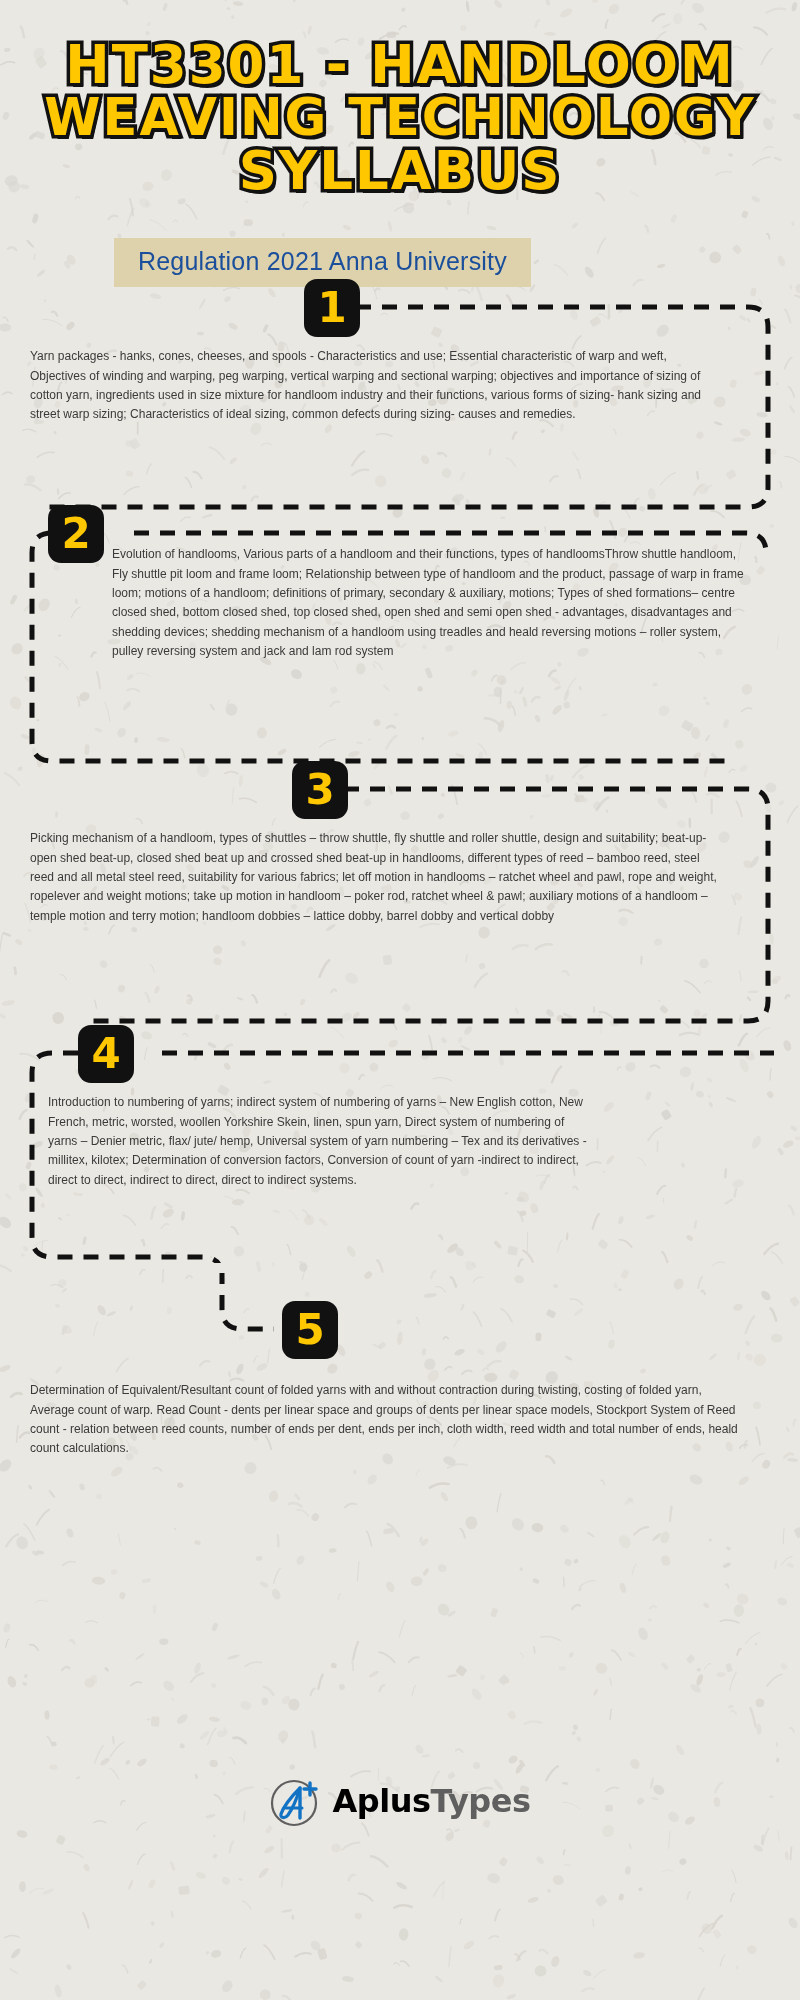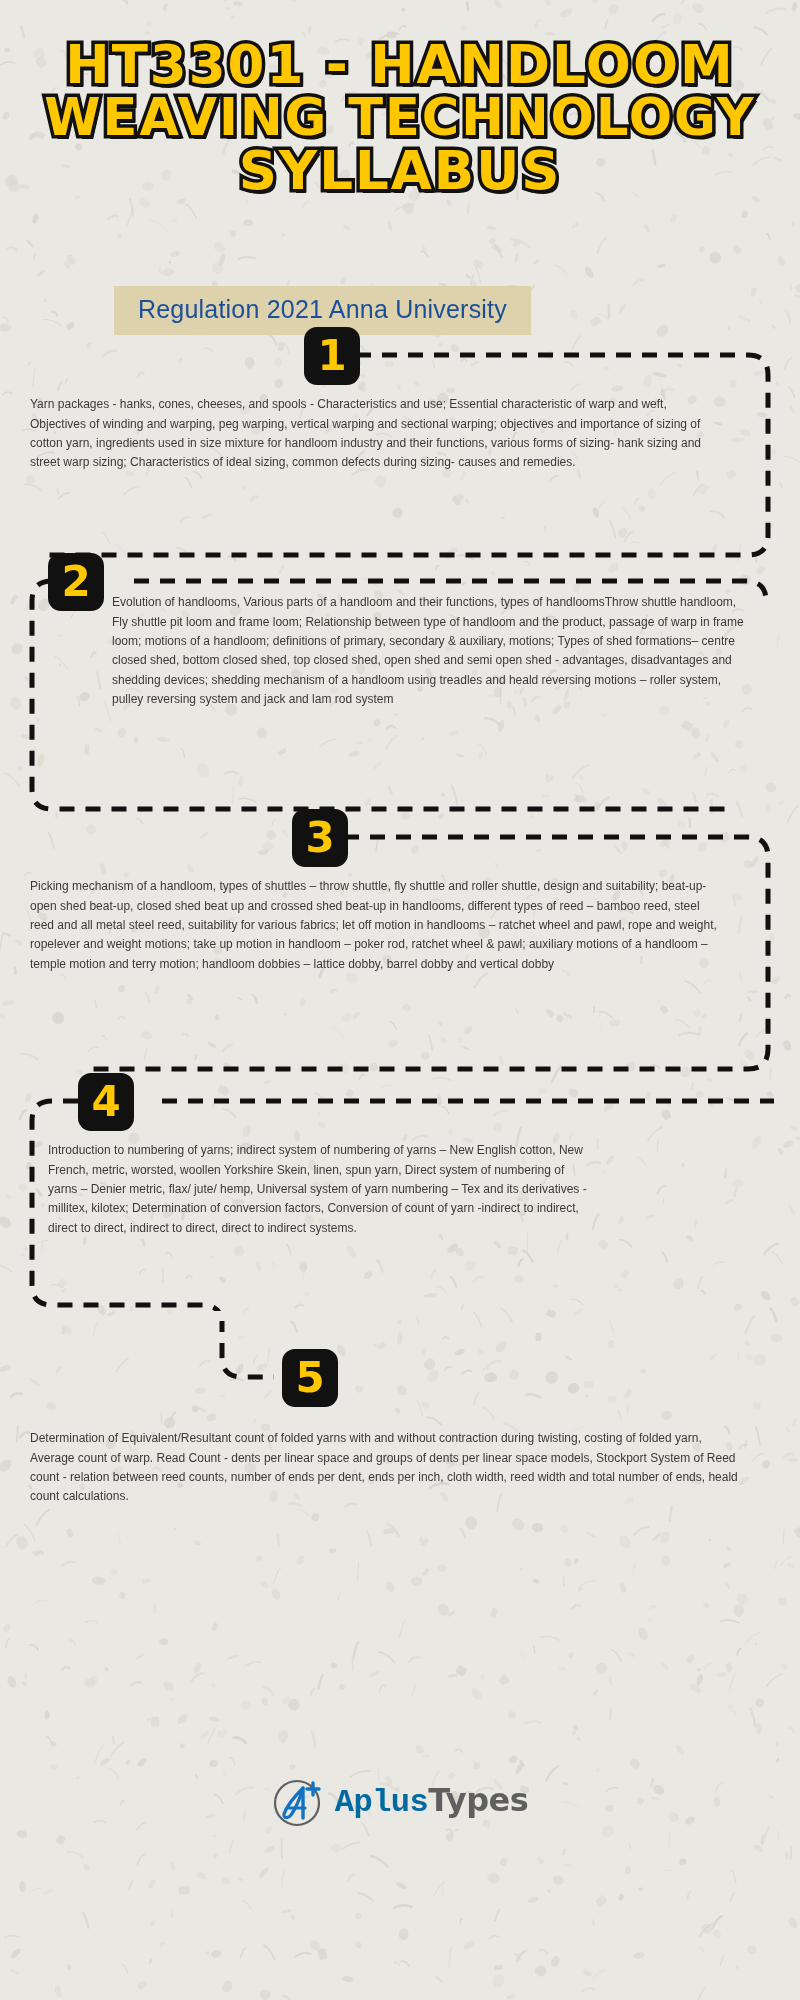--- a/index.html
+++ b/index.html
@@ -45,21 +45,21 @@
     -webkit-text-stroke: 7px #111;
     paint-order: stroke fill;
     text-transform: uppercase;
     text-shadow: 3px 4px 0 #111;
   }
   .title-line.l2 { font-size: 51px; }
   .title-line.l3 { font-size: 53px; }
 
   
   .banner-row {
-    margin-top: 88px;
+    margin-top: 40px;
     padding-left: 88px;
   }
   .banner {
     display: inline-block;
     background: #ddd2ab;
     color: #1B4F9C;
     font-size: 25px;
     letter-spacing: 0.2px;
     padding: 9px 24px 11px 24px;
     white-space: nowrap;
@@ -111,21 +111,21 @@
     justify-content: center;
     gap: 9px;
   }
   .logo-mark { display: block; }
   .logo-text {
     font-family: "DejaVu Sans", sans-serif;
     font-weight: 700;
     font-size: 32px;
     letter-spacing: -0.5px;
   }
-  .logo-a { color: #0369a1; font-family: Liberation Mono, monospace; }
+  .logo-a { color: #000000; }
   .logo-t { color: #5f5f5f; }
 </style>
 </head>
 <body>
 
 <svg id="texture" width="800" height="2000" viewBox="0 0 800 2000" aria-hidden="true">
     <path d="M 52.3 1745.9 Q 49.7 1737.3 47.2 1736.8" fill="none" stroke="#d6d4cd" stroke-width="1.4" stroke-linecap="round" opacity="0.79"></path>
     <path d="M 35.1 367.4 Q 34.0 372.8 32.8 386.2" fill="none" stroke="#d6d4cd" stroke-width="1.0" stroke-linecap="round" opacity="0.75"></path>
     <ellipse cx="444.4" cy="1496.7" rx="5.2" ry="2.6" transform="rotate(58 444.4 1496.7)" fill="#dedcd5" opacity="0.79"></ellipse>
     <path d="M 611.2 1685.3 Q 610.4 1677.4 609.6 1677.5" fill="none" stroke="#d6d4cd" stroke-width="1.2" stroke-linecap="round" opacity="0.61"></path>

